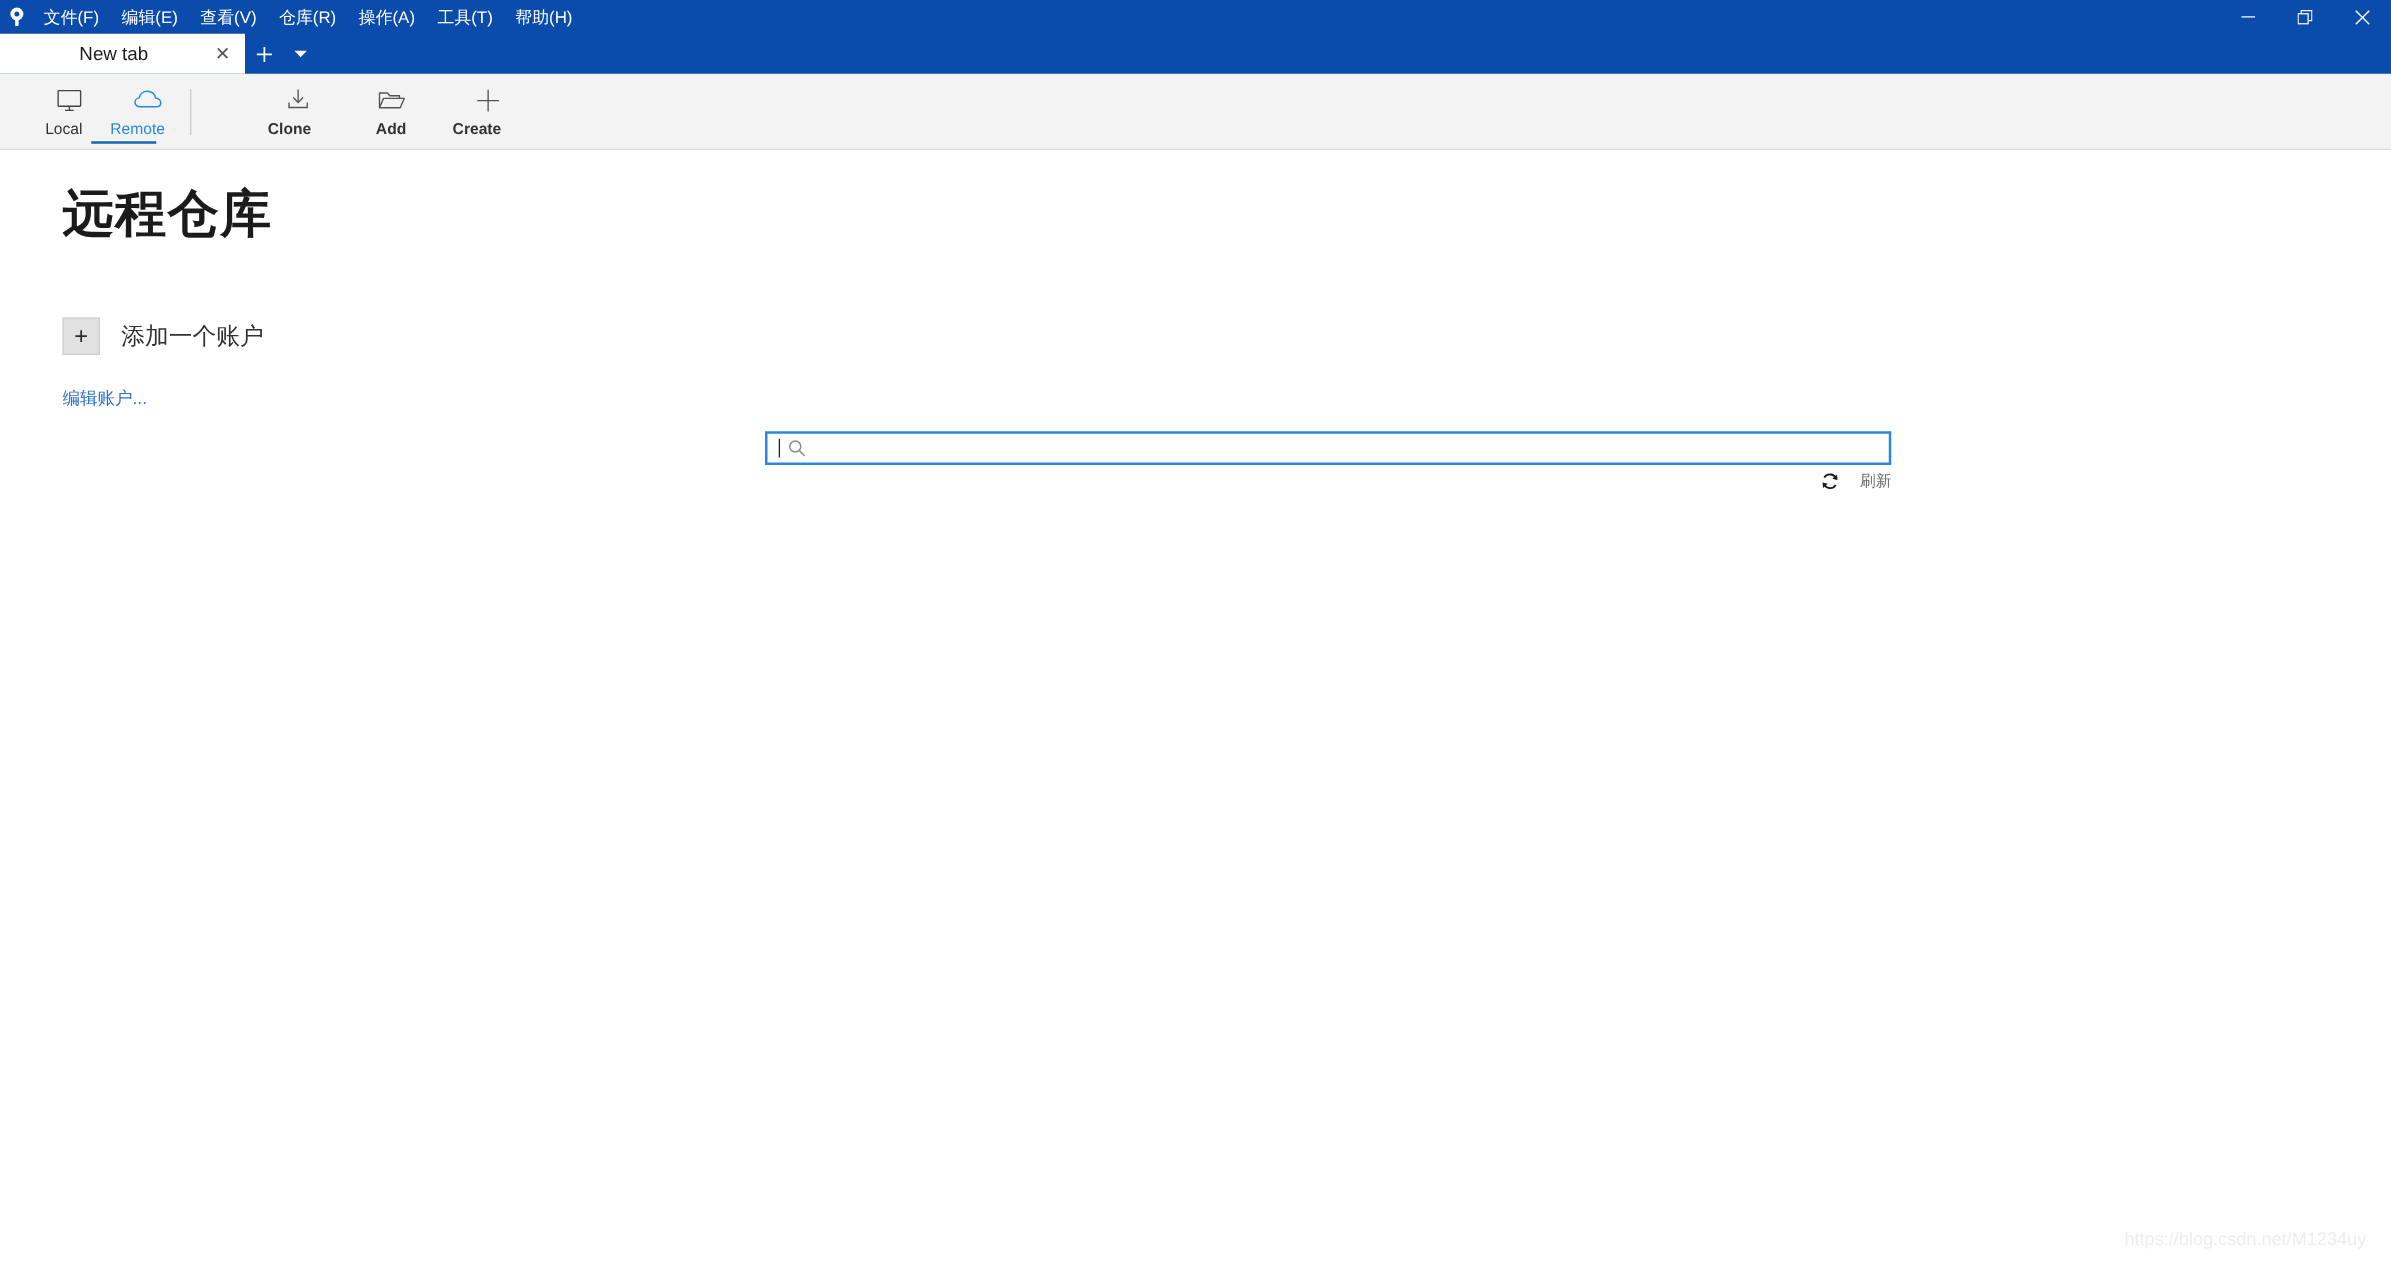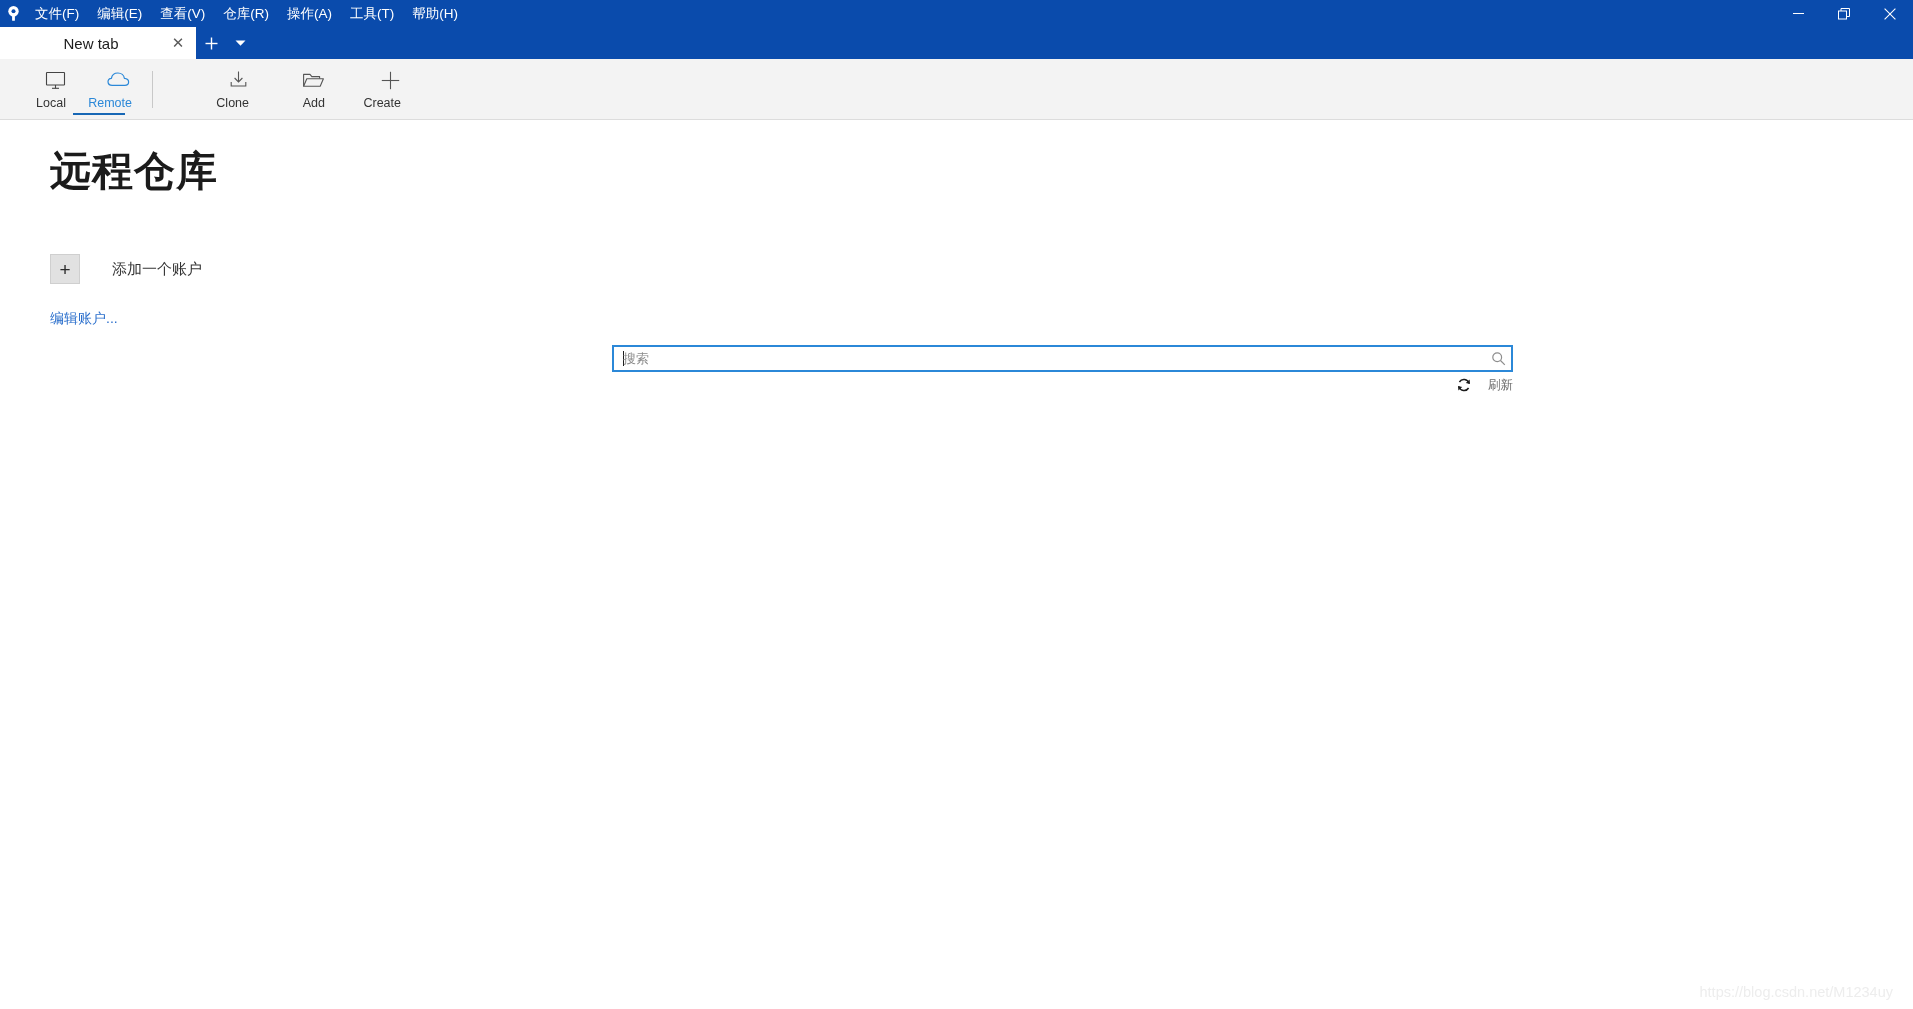--- a/index.html
+++ b/index.html
@@ -165,21 +165,21 @@
     background: #1767b5;
   }
   .tb-sep {
     width: 1px;
     background: #c8c8c8;
     margin: 12px 20px 12px 20px;
     align-self: stretch;
     height: 37px;
     margin-top: 12px;
   }
-  .tb-btn.wide { width: 76px; }
+  .tb-btn.wide { width: 76px; font-weight: bold; }
 
   
   .content {
     position: absolute;
     left: 0; top: 120px;
     width: 1913px;
     height: 889px;
     background: #ffffff;
   }
   .page-title {
@@ -206,22 +206,22 @@
     border: 1px solid #cfcfcf;
     box-sizing: border-box;
     display: flex;
     align-items: center;
     justify-content: center;
     color: #2b2b2b;
     font-size: 19px;
     line-height: 1;
   }
   .add-account-label {
-    margin-left: 32px;
-    font-size: 15px;
+    margin-left: 17px;
+    font-size: 19px;
     color: #333333;
     white-space: nowrap;
   }
   .edit-account-link {
     position: absolute;
     left: 50px;
     top: 190px;
     font-size: 14px;
     color: #2b6fcc;
     text-decoration: none;
@@ -441,21 +441,20 @@
     <div class="account-row">
       <div class="add-account-btn">+</div>
       <div class="add-account-label">添加一个账户</div>
     </div>
 
     <a class="edit-account-link">编辑账户...</a>
 
     <div class="search-wrap">
       <div class="search-box">
         <div class="search-caret"></div>
-        <input class="search-input" type="text" placeholder="搜索" style="">
         <span class="search-icon">
           <svg width="15" height="15" viewBox="0 0 15 15">
             <circle cx="6.2" cy="6.2" r="4.4" fill="none" stroke="#8d8d8d" stroke-width="1.2"></circle>
             <line x1="9.5" y1="9.5" x2="13.8" y2="13.8" stroke="#8d8d8d" stroke-width="1.2"></line>
           </svg>
         </span>
       </div>
 
       <div class="refresh-row">
         <span class="refresh-ico">

